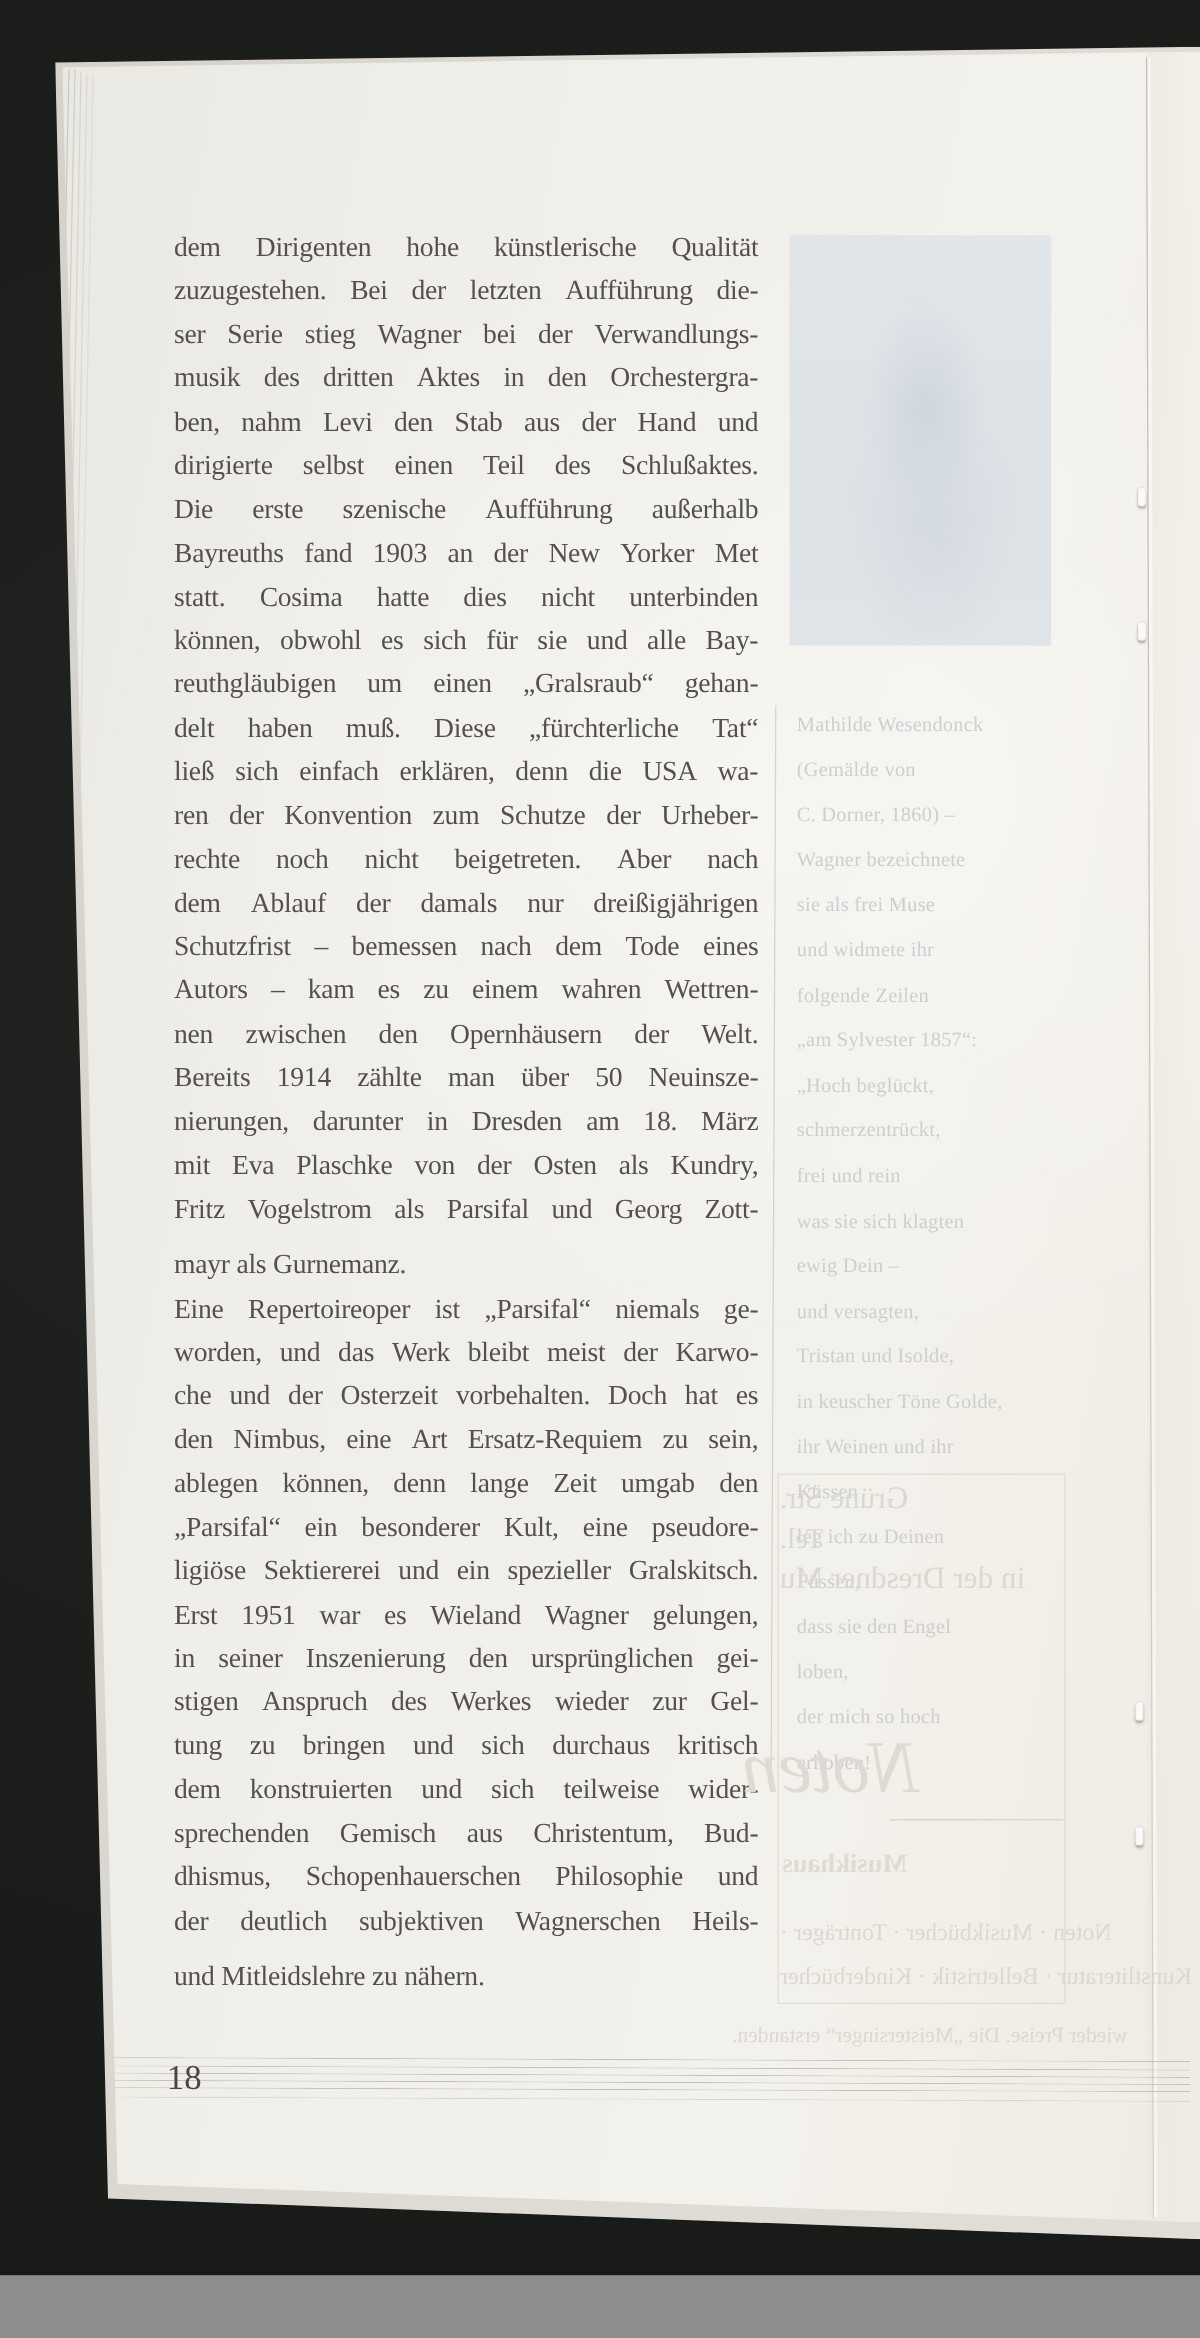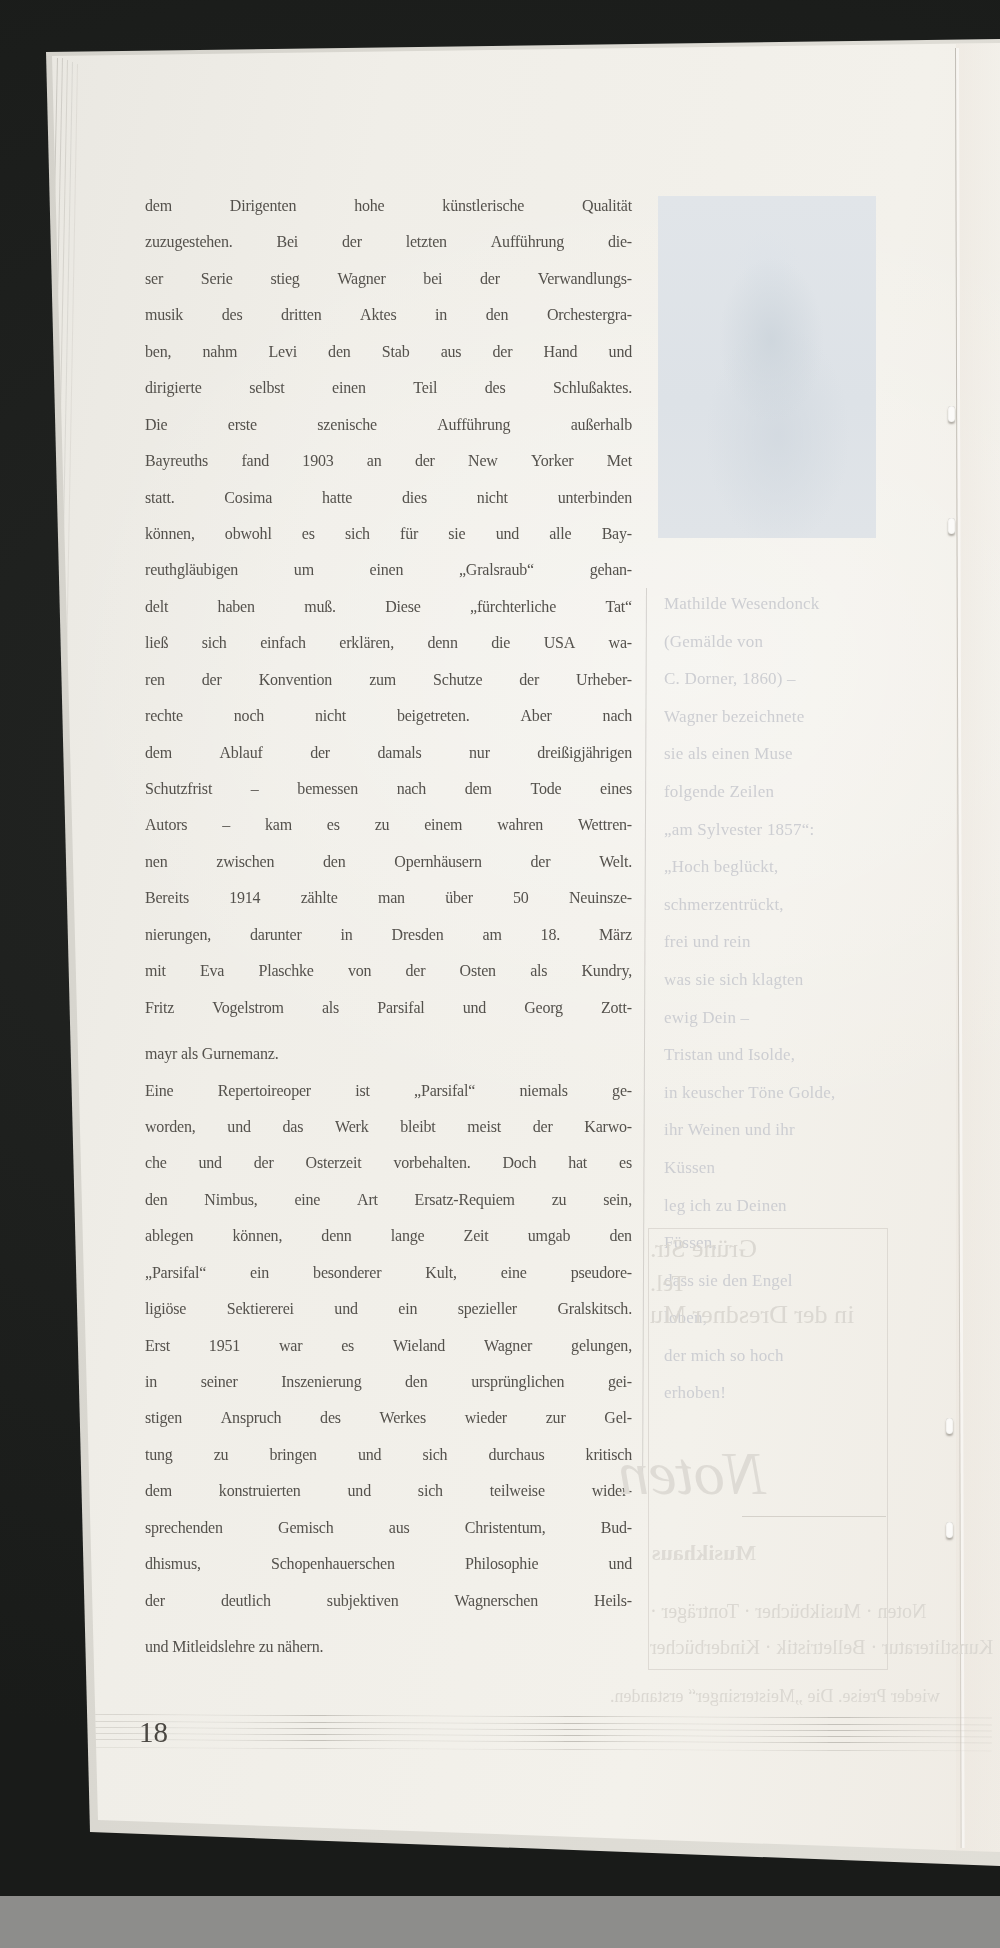--- a/index.html
+++ b/index.html
@@ -25,21 +25,21 @@
      background:linear-gradient(to right, rgba(236,230,222,0.55), rgba(244,240,233,0.1));}
   
   .portrait{position:absolute;left:658px;top:196px;width:218px;height:342px;
      background:
        radial-gradient(70px 110px at 52% 42%, rgba(205,213,220,0.9), rgba(205,213,220,0) 75%),
        radial-gradient(50px 60px at 50% 22%, rgba(222,227,232,1), rgba(222,227,232,0) 70%),
        radial-gradient(90px 140px at 55% 70%, rgba(209,216,223,0.8), rgba(209,216,223,0) 80%),
        linear-gradient(#e1e5e9,#dde2e7 60%,#e0e4e8);}
   
   .bodytext{position:absolute;left:145px;top:188px;width:487px;
-     font-size:16px;line-height:36.45px;color:#54514c;letter-spacing:-0.2px;}
+     font-size:23px;line-height:36.45px;color:#54514c;letter-spacing:-0.2px;}
   .tline{display:flex;justify-content:space-between;height:36.45px;white-space:nowrap;overflow:visible;}
   .tline span{white-space:pre;}
   .tline.nojust{display:block;margin-top:10px;}
   
   .cap-sep{position:absolute;left:646px;top:588px;width:1px;height:905px;
      background:rgba(185,183,179,0.55);transform:rotate(0.25deg);transform-origin:top left;}
   .caption{position:absolute;left:664px;top:585px;width:270px;
      font-size:17px;line-height:37.6px;color:#cdced2;letter-spacing:0.2px;}
   .cline{height:37.6px;white-space:nowrap;}
   
@@ -411,28 +411,30 @@
         </div>
         <div class="tline nojust">und Mitleidslehre zu nähern.</div>
       </div>
 
     <div class="cap-sep"></div>
     <div class="caption">
         <div class="cline">Mathilde Wesendonck</div>
         <div class="cline">(Gemälde von</div>
         <div class="cline">C. Dorner, 1860) –</div>
         <div class="cline">Wagner bezeichnete</div>
-        <div class="cline">sie als einen Muse</div>
+        <div class="cline">sie als frei Muse</div>
+        <div class="cline">und widmete ihr</div>
         <div class="cline">folgende Zeilen</div>
         <div class="cline">„am Sylvester 1857“:</div>
         <div class="cline">„Hoch beglückt,</div>
         <div class="cline">schmerzentrückt,</div>
         <div class="cline">frei und rein</div>
         <div class="cline">was sie sich klagten</div>
         <div class="cline">ewig Dein –</div>
+        <div class="cline">und versagten,</div>
         <div class="cline">Tristan und Isolde,</div>
         <div class="cline">in keuscher Töne Golde,</div>
         <div class="cline">ihr Weinen und ihr</div>
         <div class="cline">Küssen</div>
         <div class="cline">leg ich zu Deinen</div>
         <div class="cline">Füssen,</div>
         <div class="cline">dass sie den Engel</div>
         <div class="cline">loben,</div>
         <div class="cline">der mich so hoch</div>
         <div class="cline">erhoben!</div>

